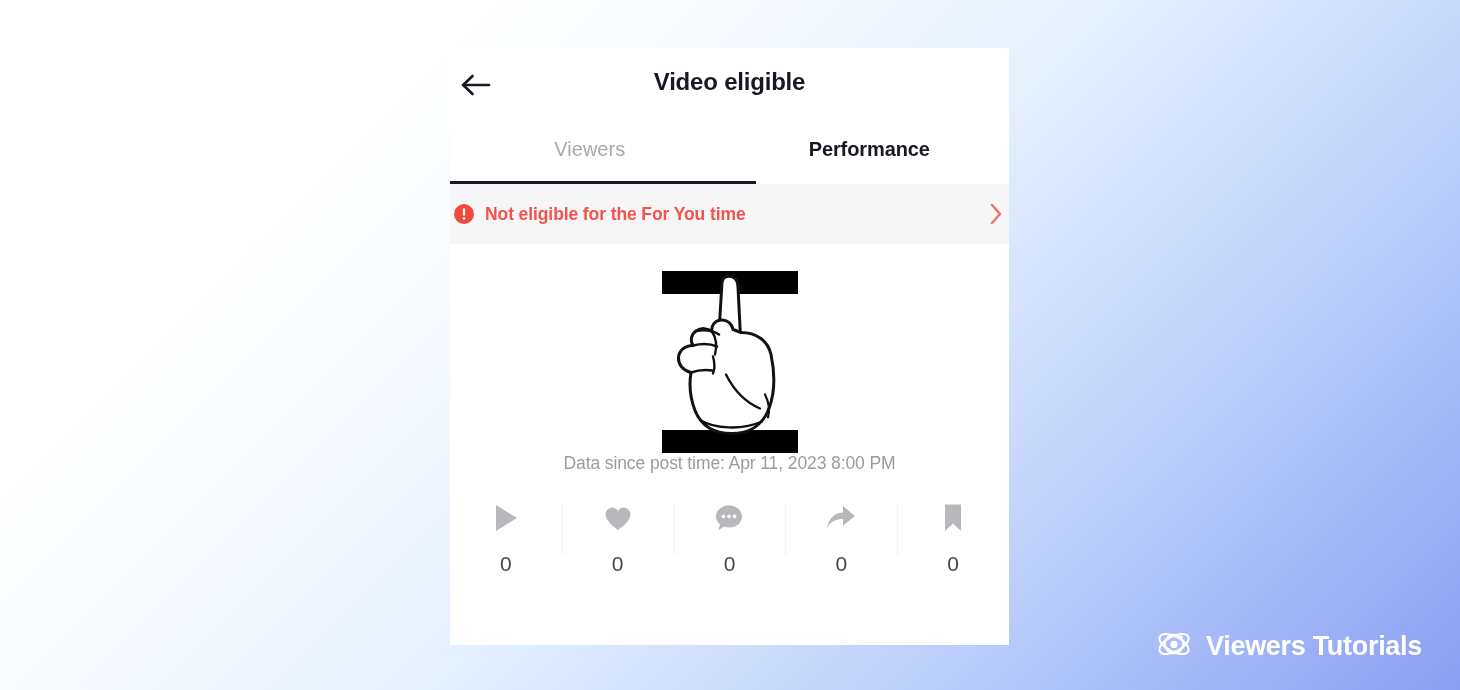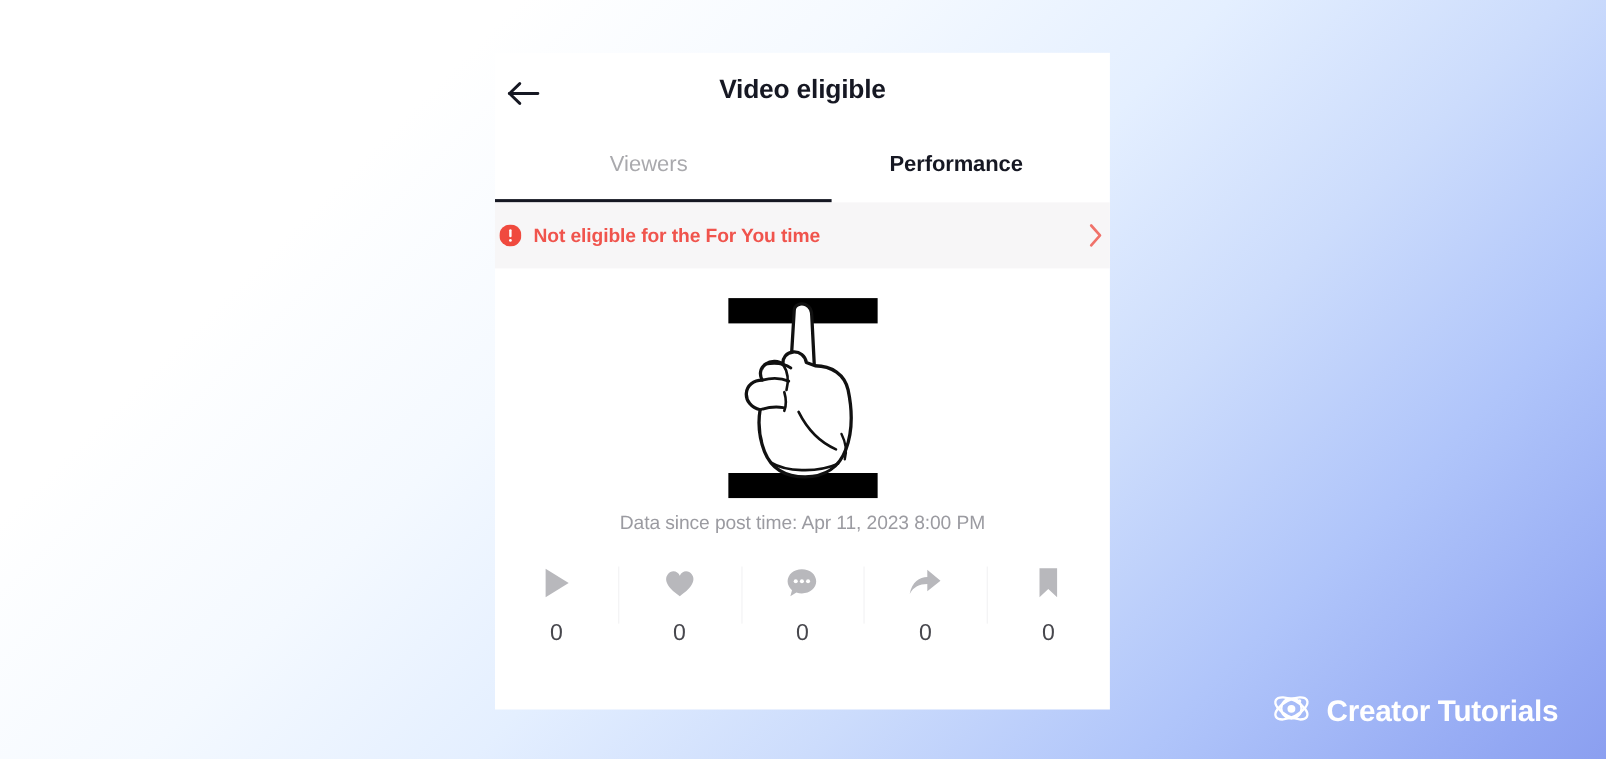--- a/index.html
+++ b/index.html
@@ -126,21 +126,20 @@
   .bar-top { top:0; }
   .bar-bottom { bottom:0; }
   .hand {
     position:absolute;
     left:50%; top:50%;
     transform:translate(-50%,-50%);
   }
 
   
   .data-since {
-    margin-top:12px;
     text-align:center;
     font-size:17.5px;
     color:#9b9ba1;
     letter-spacing:-0.1px;
   }
 
   
   .stats {
     display:flex;
     margin-top:23px;
@@ -326,14 +325,14 @@
 <div id="watermark">
   <span>
     <svg width="36" height="36" viewBox="0 0 36 36">
       <circle cx="18" cy="18" r="9.2" fill="none" stroke="#ffffff" stroke-width="2.1"></circle>
       <ellipse cx="18" cy="18" rx="16" ry="7.6" fill="none" stroke="#ffffff" stroke-width="2.1" transform="rotate(-28 18 18)"></ellipse>
       <ellipse cx="18" cy="18" rx="16" ry="7.6" fill="none" stroke="#ffffff" stroke-width="2.1" transform="rotate(28 18 18)"></ellipse>
       <circle cx="18" cy="18.4" r="3.6" fill="#ffffff"></circle>
       <circle cx="25.4" cy="11.2" r="1.6" fill="#ffffff"></circle>
     </svg>
   </span>
-  <span class="wm-text">Creator Tutorials</span>
+  <span class="wm-text">Viewers Tutorials</span>
 </div>
 
 </body></html>

